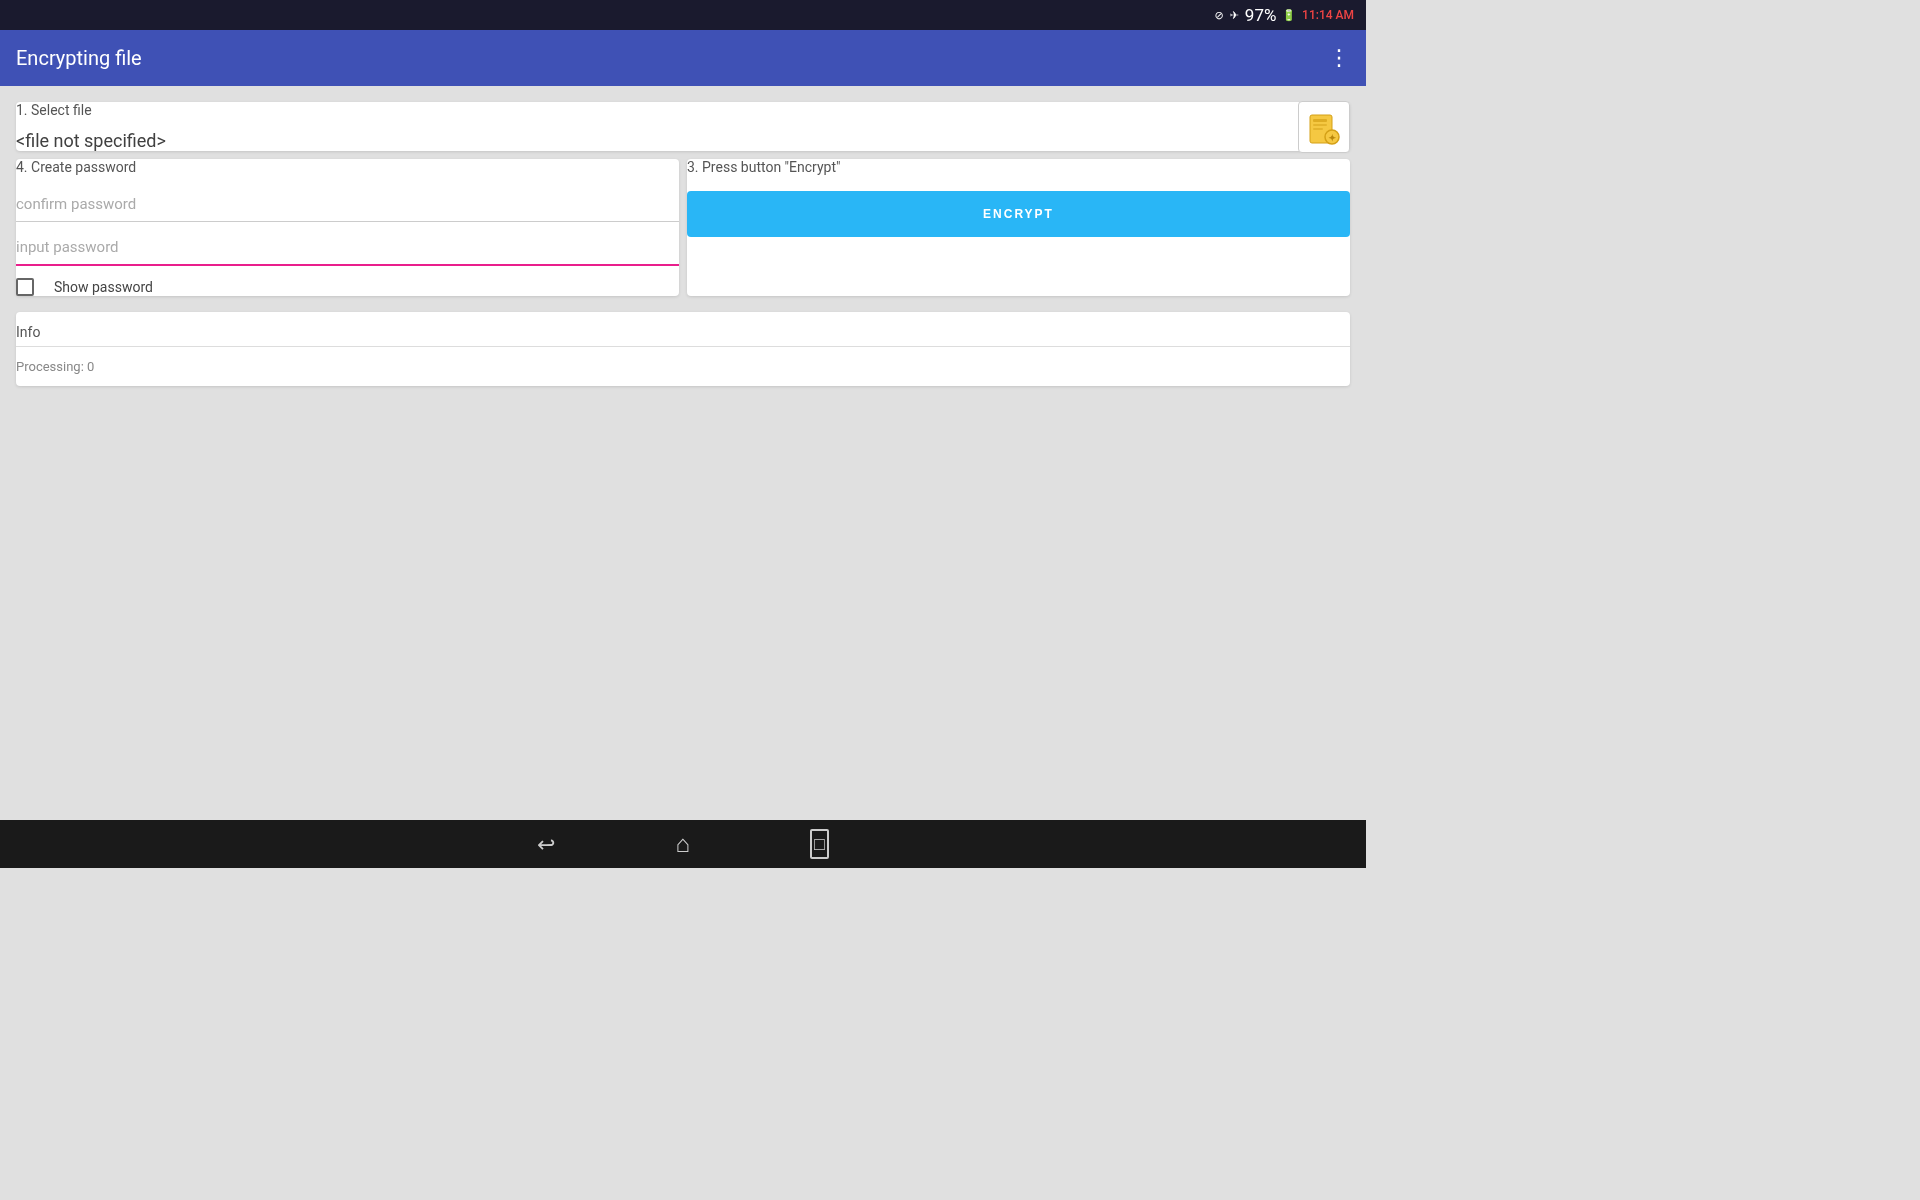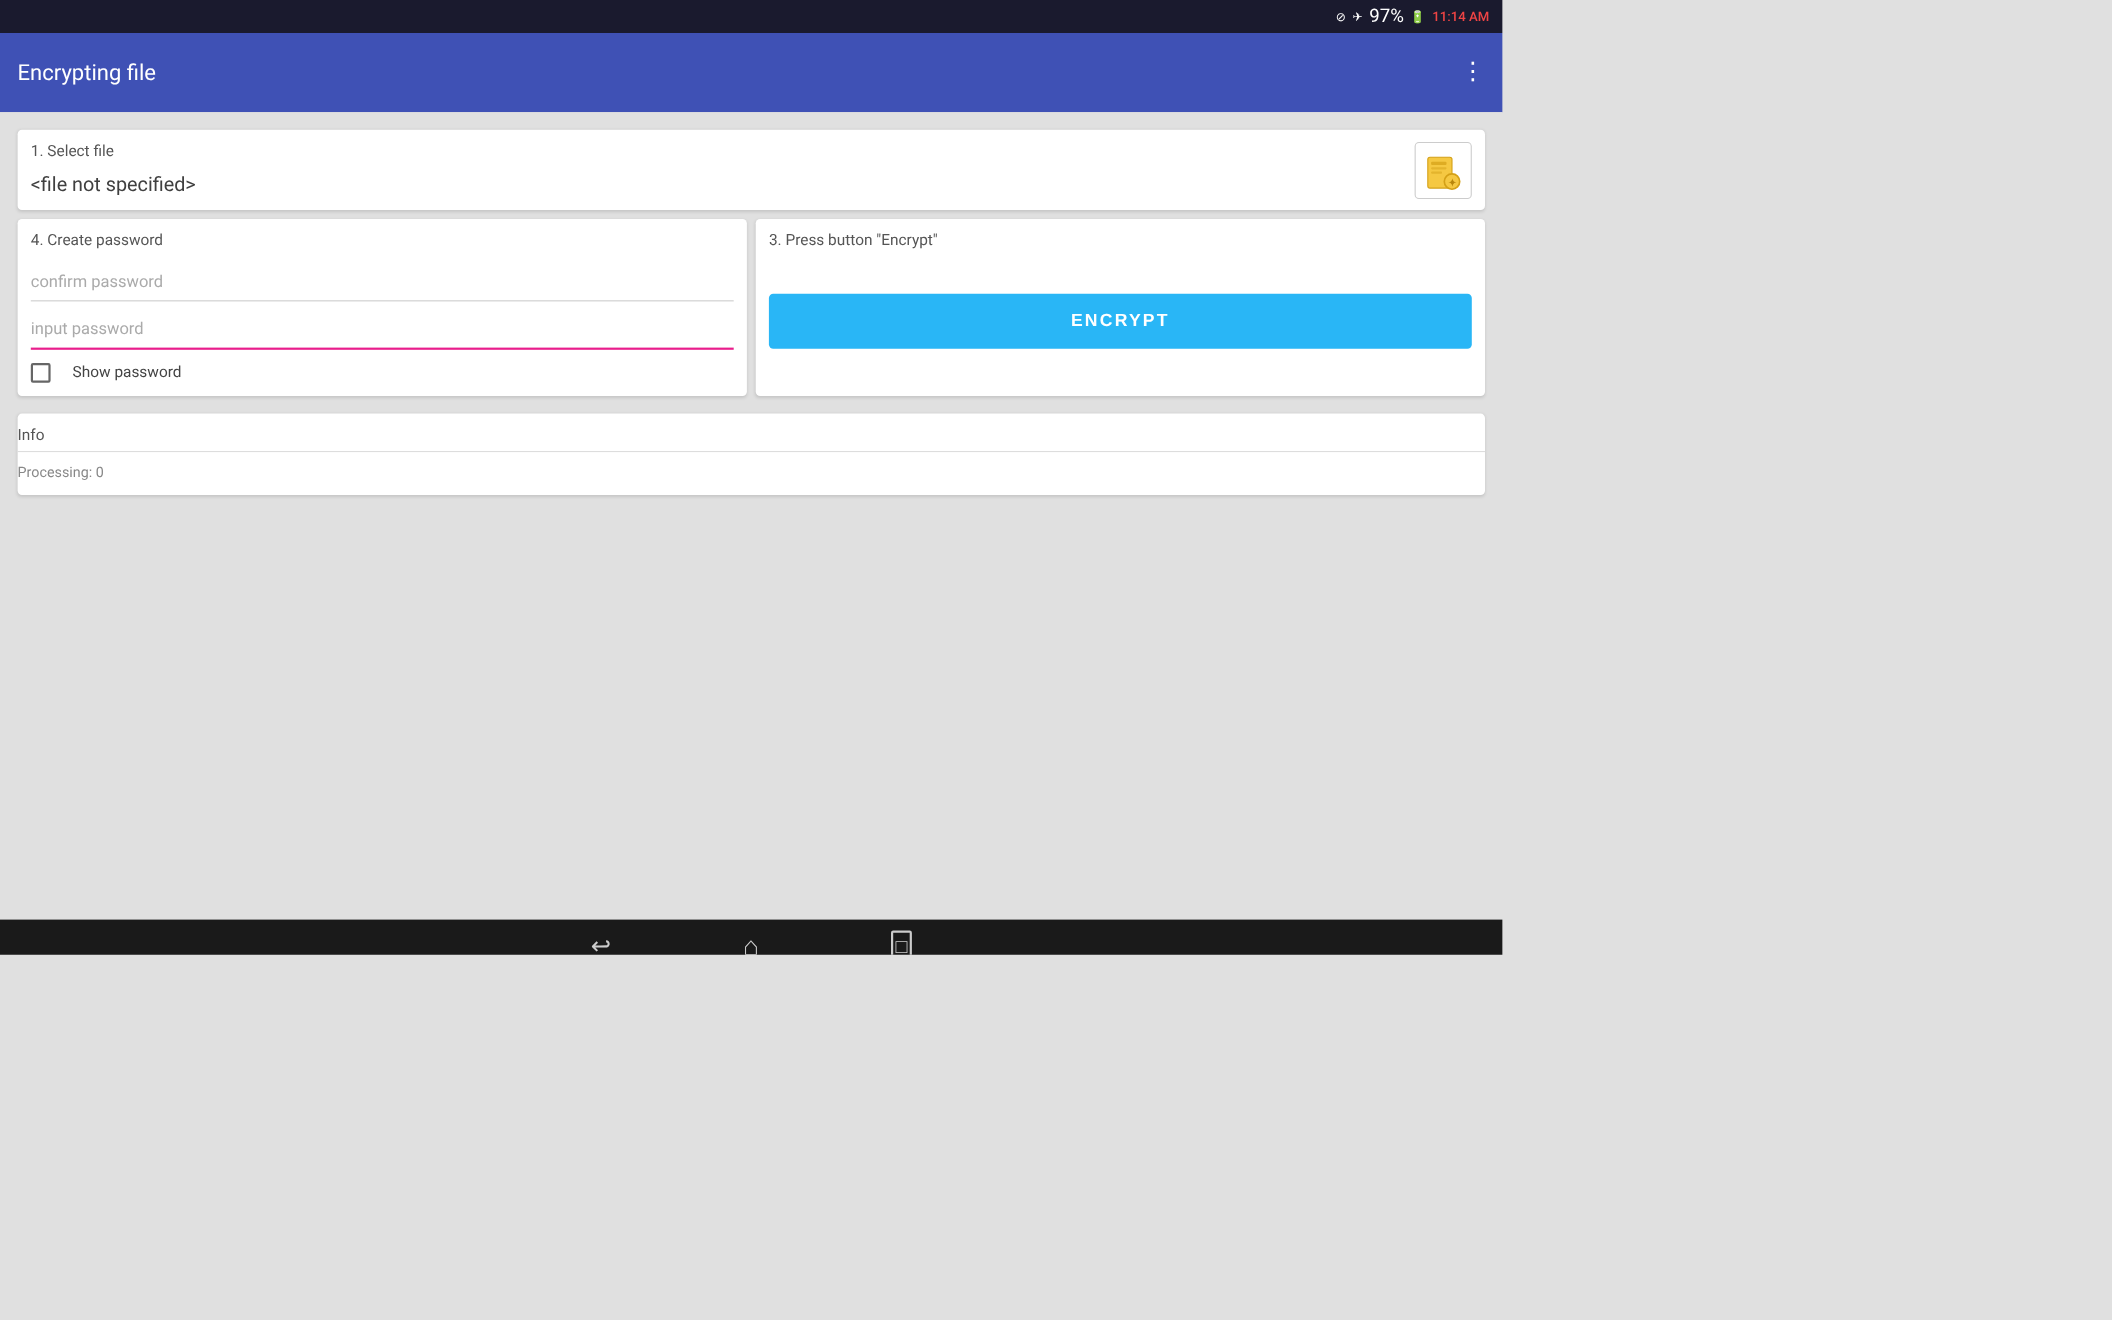--- a/index.html
+++ b/index.html
@@ -35,21 +35,21 @@
       font-size: 12px;
       font-weight: 500;
     }
     .battery-icon {
       color: white;
       font-size: 17px;
     }
 
     
     .app-bar {
-      height: 72px;
+      height: 56px;
       background: #3f51b5;
       display: flex;
       align-items: center;
       justify-content: space-between;
       padding: 0 16px;
     }
     .app-title {
       color: white;
       font-size: 20px;
       font-weight: 400;
@@ -66,21 +66,21 @@
       padding: 16px;
       background: #e0e0e0;
       height: calc(868px - 30px - 56px - 48px);
       overflow-y: auto;
     }
 
     
     .card {
       background: white;
       border-radius: 4px;
-      padding: 12px;
+      padding: 0;
       margin-bottom: 8px;
       box-shadow: 0 1px 3px rgba(0,0,0,0.12);
     }
 
     .card-title {
       font-size: 14px;
       color: #555;
       margin-bottom: 12px;
     }
 
@@ -161,25 +161,25 @@
     }
 
     
     .encrypt-btn {
       background: #29b6f6;
       color: white;
       border: none;
       border-radius: 4px;
       padding: 16px;
       width: 100%;
-      font-size: 16px;
+      font-size: 12px;
       font-weight: 700;
       letter-spacing: 2px;
       cursor: pointer;
-      margin-top: 40px;
+      margin-top: 16px;
     }
 
     
     .info-card {
       background: white;
       border-radius: 4px;
       padding: 12px 0;
       box-shadow: 0 1px 3px rgba(0,0,0,0.12);
     }
     .info-title {

